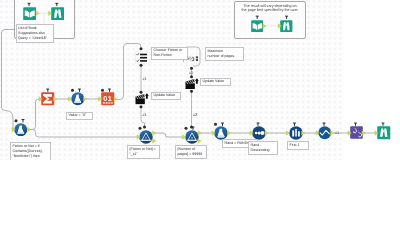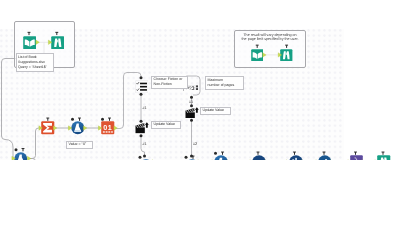--- a/index.html
+++ b/index.html
@@ -1,21 +1,20 @@
 <!DOCTYPE html>
 <html><head>
 <meta charset="utf-8">
 <style>
   html,body{margin:0;padding:0;background:#fff;}
   body{width:400px;height:160px;overflow:hidden;font-family:"Liberation Sans",sans-serif;-webkit-font-smoothing:antialiased;text-rendering:geometricPrecision;}
   #canvas{position:relative;width:344px;height:160px;
     background-color:#fdfdfd;
     background-image:radial-gradient(circle at 1.3px 1.3px, #f2f2f6 0.85px, rgba(242,242,246,0) 1.45px);
     background-size:5.3px 5.3px;
-    margin-top:29px;
   }
   .layer{position:absolute;left:0;top:0;width:400px;height:160px;pointer-events:none;}
   .cont{position:absolute;box-sizing:border-box;border:1px solid #a8a8ac;border-radius:2px;background:rgba(252,252,253,0.75);}
   .cont-note{position:absolute;left:0;right:0;top:1.6px;text-align:center;font-size:3.7px;line-height:4.6px;color:#444;white-space:pre-line;letter-spacing:-0.02px;}
   .anno{position:absolute;box-sizing:border-box;background:#fefefe;border:0.55px solid #c2c2c7;
         color:#333;font-size:3.6px;line-height:5px;padding:0.8px 1.6px;white-space:pre-line;letter-spacing:-0.02px;}
   .tool{position:absolute;}
   .tool svg{display:block;}
   .lbl{position:absolute;font-size:3.8px;color:#3a3a3a;line-height:4px;white-space:nowrap;}
 </style>

